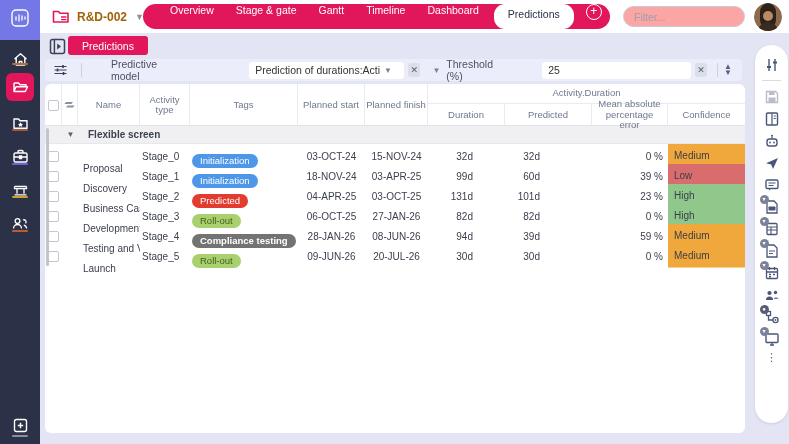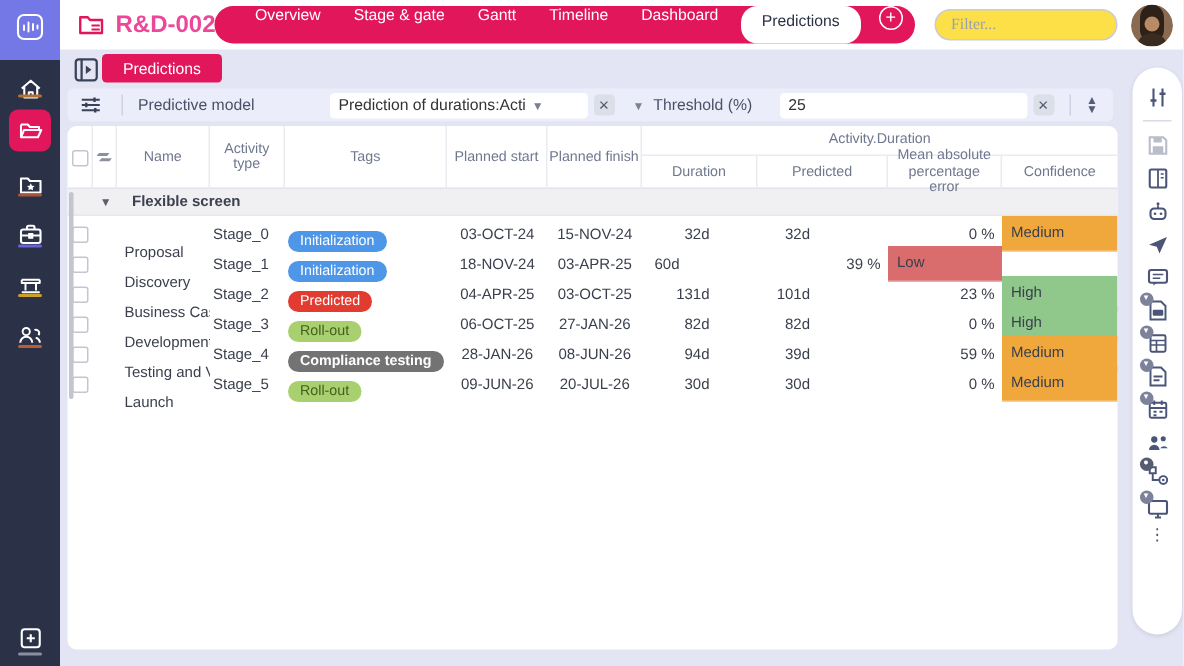--- a/index.html
+++ b/index.html
@@ -10,39 +10,39 @@
   
   .sidebar { position:absolute; left:0; top:0; width:40px; height:444px; background:#2B3247; z-index:5; }
   .logo { position:absolute; left:0; top:0; width:40px; height:40px; background:#7478E6; display:flex; align-items:center; justify-content:center; }
   .side-item { position:absolute; left:0; width:40px; height:30px; display:flex; align-items:center; justify-content:center; flex-direction:column; }
   .side-accent { position:absolute; left:12px; width:16px; height:2px; border-radius:1px; }
   .side-active { width:28px; height:28px; border-radius:6px; display:flex; align-items:center; justify-content:center; }
 
   
   .topbar { position:absolute; left:40px; top:0; width:749px; height:33px; background:#FFFFFF; }
   .project { position:absolute; left:12px; top:0; height:33px; display:flex; align-items:center; gap:6px; }
-  .project-name { font-size:16px; font-weight:bold; color:#ec4899; }
+  .project-name { font-size:12px; font-weight:bold; color:#a16207; }
   .proj-chev { font-size:9px; color:#8A90A2; margin-left:2px; }
   .navpill { position:absolute; left:103px; top:4px; height:25px; border-radius:13px; display:flex; padding:0 8px 0 16px; gap:0; }
   .nav-item { font-size:10.5px; color:#FFFFFF; padding:0 11px; white-space:nowrap; cursor:pointer; }
   .nav-active { background:#FFFFFF; color:#2A3246; font-size:10.5px; border-radius:11px; padding:4px 14px; margin:0 4px; white-space:nowrap; }
   .nav-plus { width:16px; height:16px; border:1.4px solid #fff; border-radius:50%; color:#fff; font-size:12px; line-height:13px; text-align:center; margin-left:8px; }
-  .filter-input { position:absolute; right:44px; top:6px; width:122px; height:21px; border:1px solid #C9CBD6; border-radius:11px; background:#fde047; font-size:10.5px; color:#555; padding:0 10px; outline:none; font-family:Liberation Serif, serif; }
+  .filter-input { position:absolute; right:44px; top:6px; width:122px; height:21px; border:1px solid #C9CBD6; border-radius:11px; background:#fca5a5; font-size:10.5px; color:#555; padding:0 10px; outline:none; font-family:Liberation Sans, sans-serif; }
   .filter-input::placeholder { color:#9AA0AE; }
   .avatar { position:absolute; right:7px; top:3px; width:28px; height:28px; border-radius:50%; overflow:hidden; }
 
   
   .content { position:absolute; left:40px; top:33px; width:749px; height:411px; }
   .panel-toggle { position:absolute; left:9px; top:5px; width:17px; height:17px; }
   .btn-predictions { position:absolute; left:28px; top:3px; height:19px; border:none; border-radius:3px; color:#fff; font-size:10.5px; padding:0 14px; font-family:"Liberation Sans",sans-serif; }
 
   .filter-strip { position:absolute; left:5px; top:26px; width:697px; height:22px; background:#ECEDFA; border-radius:4px; display:flex; align-items:center; font-size:10.5px; color:#4A5166; }
   .fs-icon { margin:0 7px 0 8px; display:flex; }
   .fs-divider { width:1px; height:14px; background:#CDCFE2; margin:0 6px; }
-  .fs-label { margin:0 4px; color:#4A5166; }
+  .fs-label { margin:0 23px; color:#4A5166; }
   .fs-field { background:#fff; border-radius:3px; height:17px; display:flex; align-items:center; padding:0 6px; color:#333; gap:4px; }
   .fs-field.model { width:172px; margin-left:46px; }
   .fs-field.thresh { width:165px; }
   .fs-x { width:14px; height:14px; background:#DCDEE8; border-radius:3px; color:#555C72; font-size:9px; line-height:14px; text-align:center; margin-left:auto; }
   .fs-chev { color:#7A8096; font-size:8px; }
   .fs-op { color:#7A8096; font-size:8px; margin:0 6px 0 12px; }
   .fs-spinner { margin-left:auto; margin-right:10px; display:flex; flex-direction:column; align-items:center; line-height:6px; font-size:8px; color:#565D78; }
 
   
   .table-panel { position:absolute; left:5px; top:51px; width:700px; height:349px; background:#fff; border-radius:6px; overflow:hidden; }
@@ -275,20 +275,21 @@
             <span class="cb"></span>
           </div>
         <div class="td"></div>
         <div class="td name">Discovery</div>
         <div class="td type">Stage_1</div>
         <div class="td tags">
             <span class="pill" style="background-color: rgb(77, 150, 232); color: rgb(255, 255, 255);">Initialization</span>
           </div>
         <div class="td date">18-NOV-24</div>
         <div class="td date">03-APR-25</div>
+        <div class="td num d1">99d</div>
         <div class="td num d2">60d</div>
         <div class="td num d3">39 %</div>
         <div class="td conf" style="background-color: rgb(217, 108, 108);">Low</div>
       </div>
 
       <div class="tgrid tr">
         <div class="td c-check">
             <span class="cb"></span>
           </div>
         <div class="td"></div>

